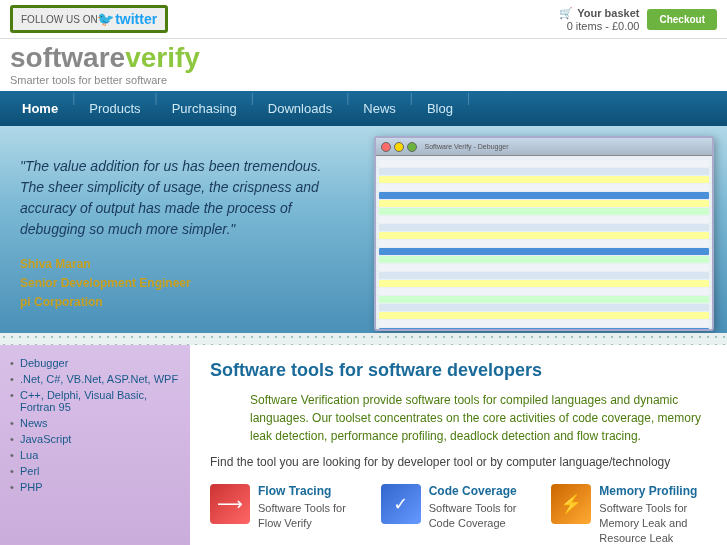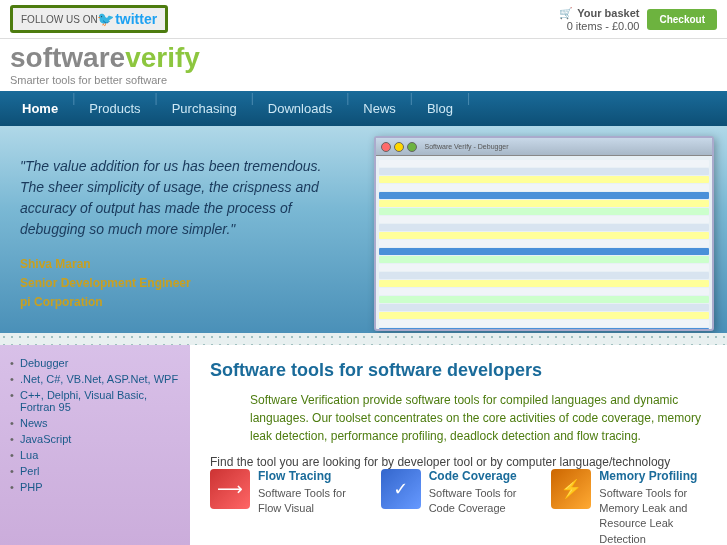--- a/index.html
+++ b/index.html
@@ -234,20 +234,21 @@
     #content-intro {
       font-size: 12px;
       color: #4d7c0f;
       line-height: 1.5;
       margin-bottom: 10px;
       margin-left: 40px;
     }
     #content-find {
       font-size: 12px;
       color: #444;
+      margin-bottom: 15px;
     }
 
     
     #tool-cards {
       display: flex;
       gap: 15px;
     }
     .tool-card {
       display: flex;
       gap: 8px;
@@ -412,21 +413,21 @@
     <p id="content-find">Find the tool you are looking for by developer tool or by computer language/technology</p>
 
     <div id="tool-cards">
 
       <div class="tool-card">
         <div class="tool-icon flow">
           <span class="icon-shape">⟶</span>
         </div>
         <div class="tool-card-text">
           <h4>Flow Tracing</h4>
-          <p>Software Tools for Flow Visual</p>
+          <p>Software Tools for Flow Verify</p>
         </div>
       </div>
 
       <div class="tool-card">
         <div class="tool-icon coverage">
           <span class="icon-shape">✓</span>
         </div>
         <div class="tool-card-text">
           <h4>Code Coverage</h4>
           <p>Software Tools for Code Coverage</p>

